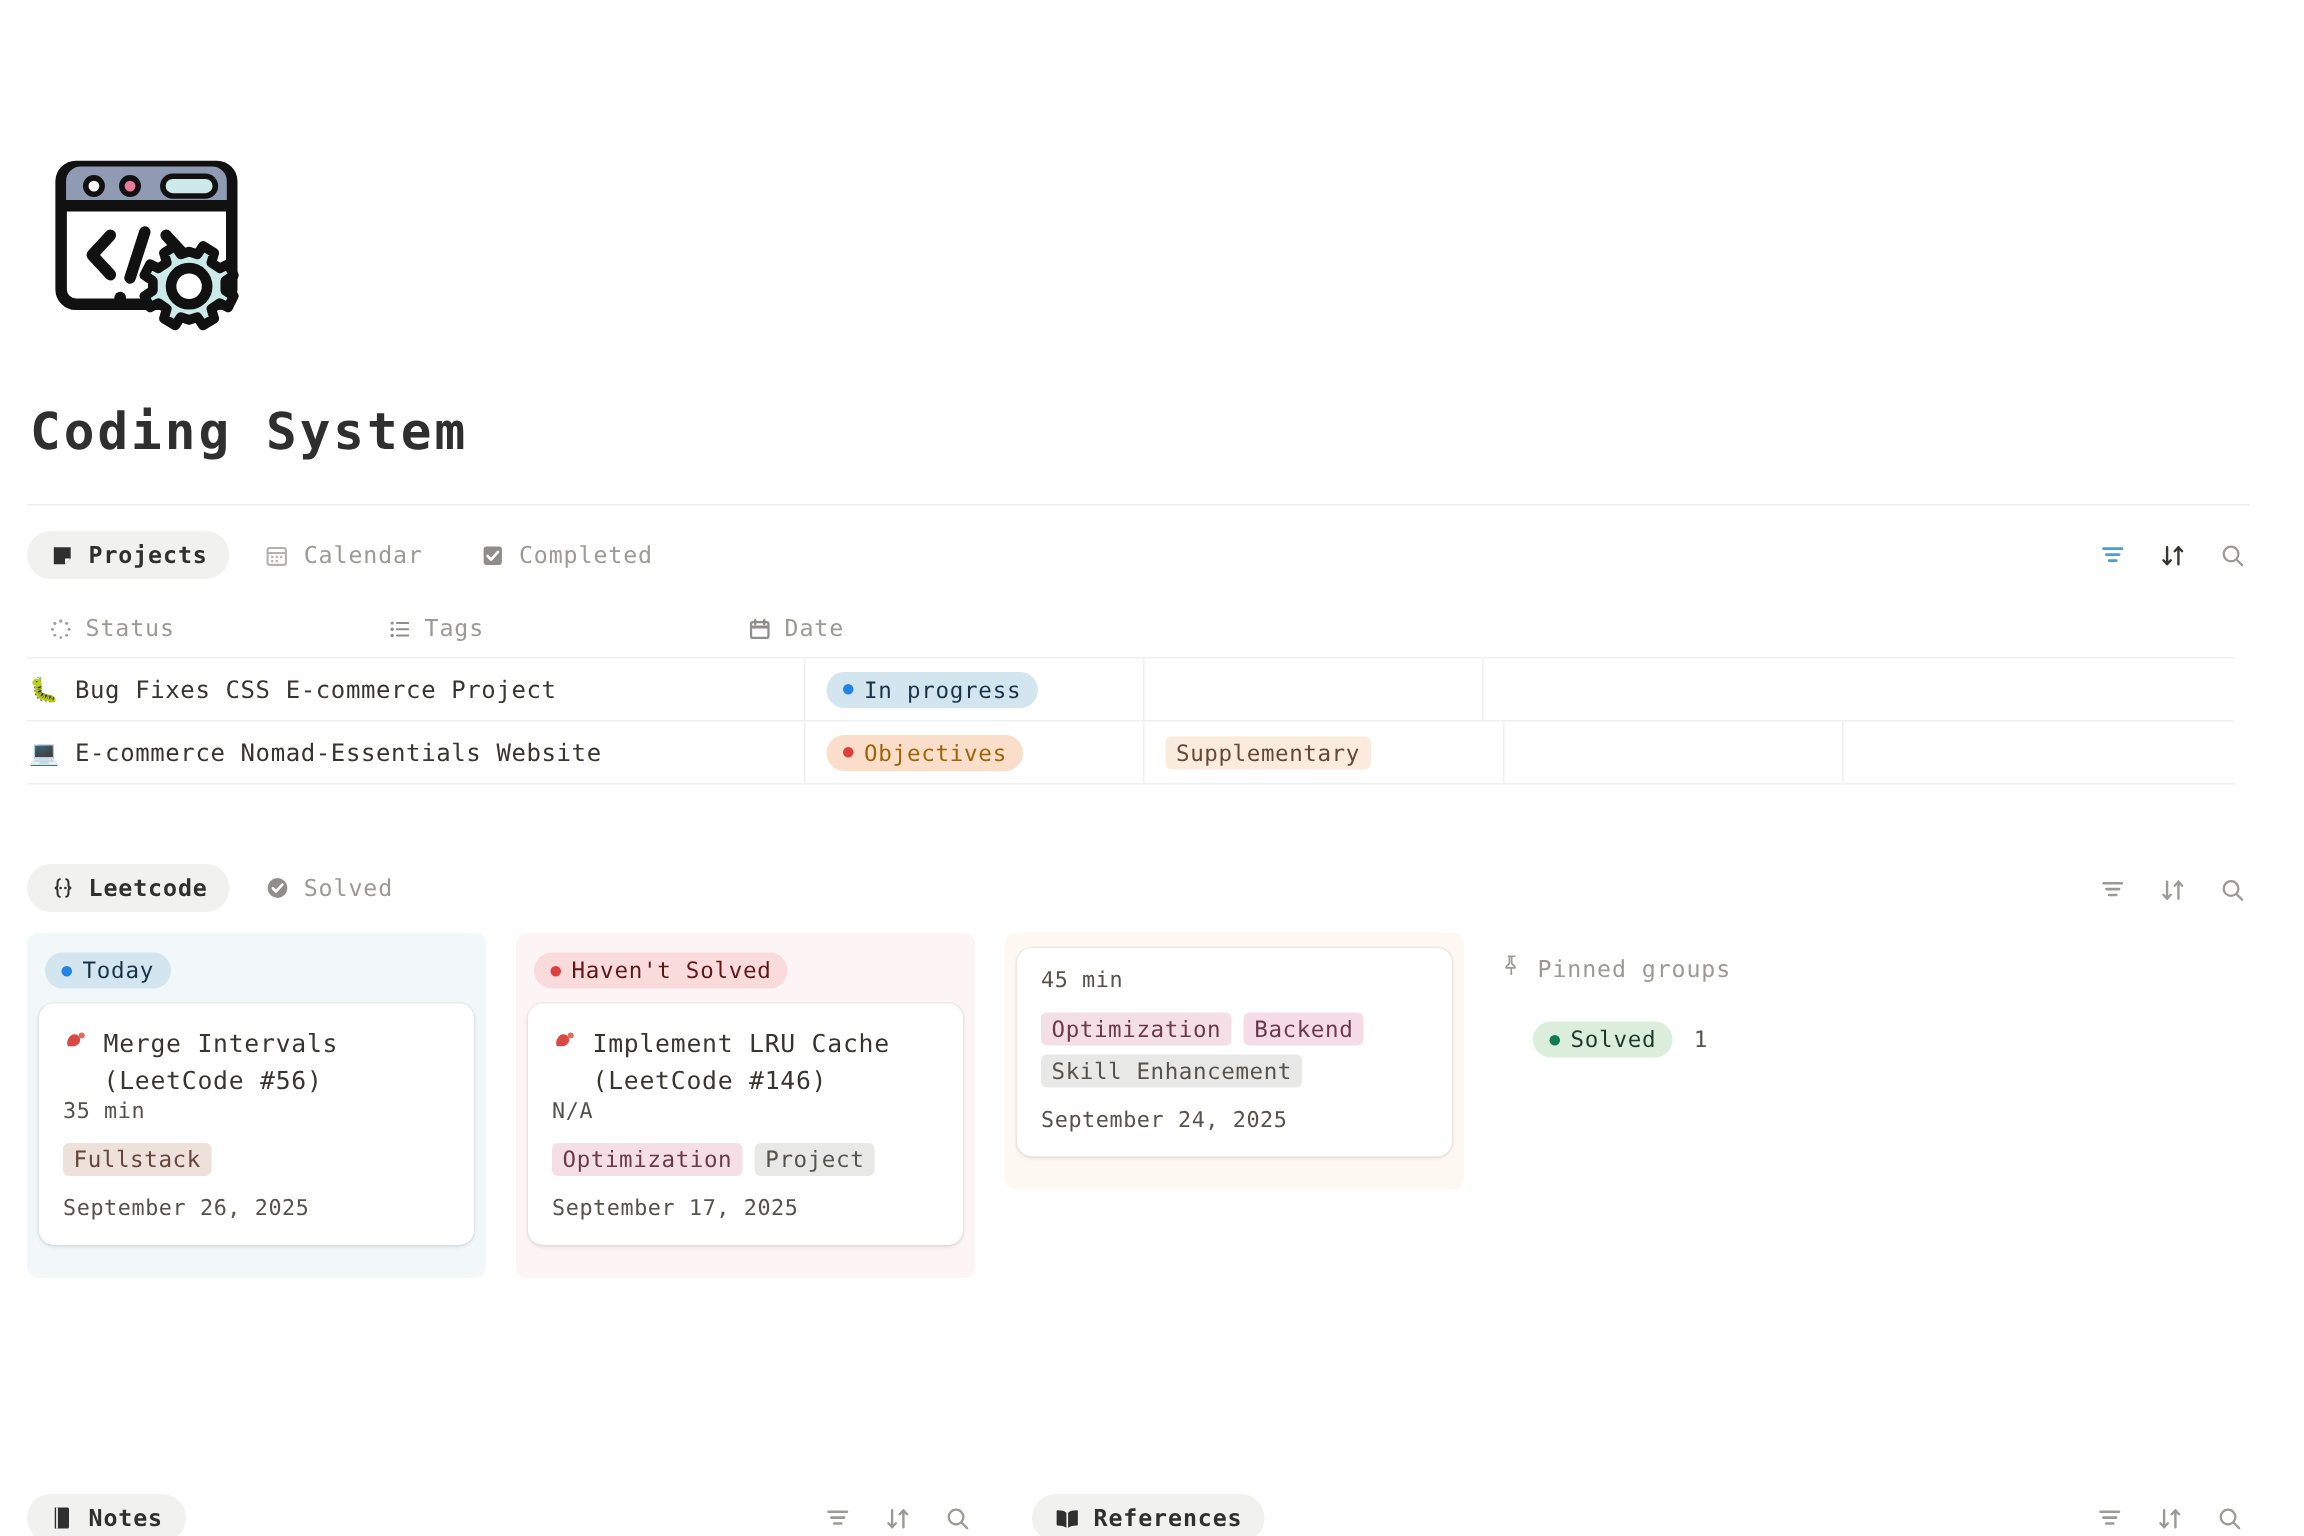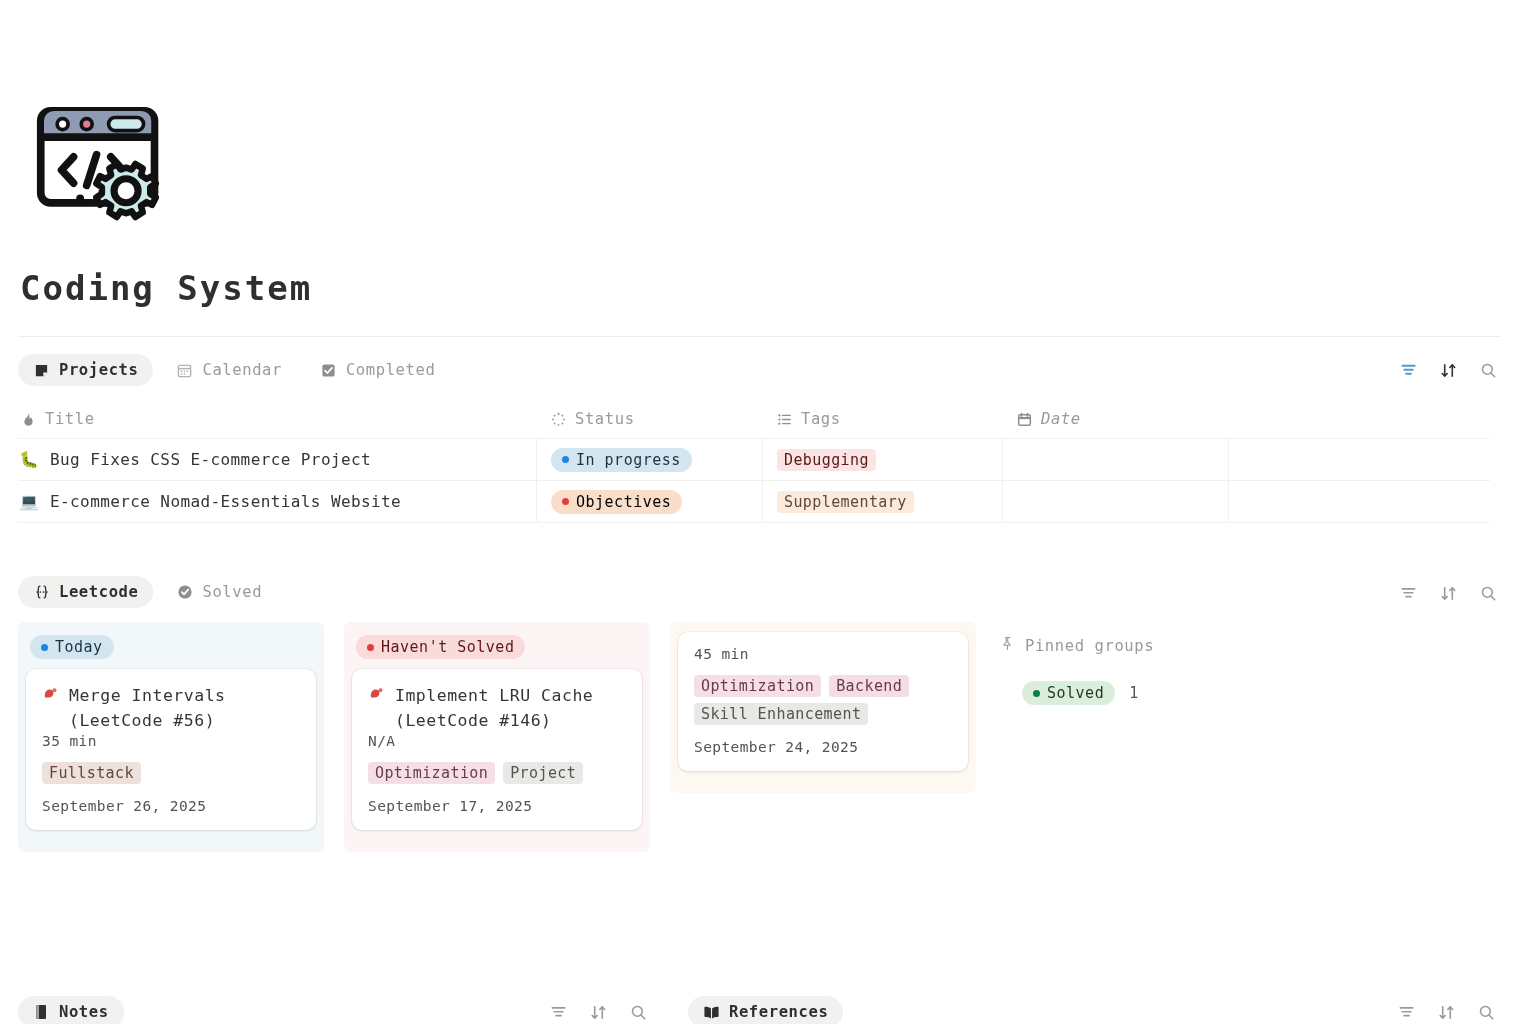--- a/index.html
+++ b/index.html
@@ -44,21 +44,21 @@
   .thead{display:flex;height:38px;align-items:center;}
   .th{
     display:flex;align-items:center;gap:9px;
     font-size:15.5px;color:#9b9a97;letter-spacing:.6px;
     box-sizing:border-box;padding-left:2px;
   }
   .th .hic{width:16px;height:16px;display:inline-flex;align-items:center;justify-content:center;flex:none;}
   .col-title{width:518px;}
   .col-status{width:226px;padding-left:14px;}
   .col-tags{width:240px;padding-left:14px;}
-  .col-date{width:226px;padding-left:14px;font-style:italic;}
+  .col-date{width:226px;padding-left:14px;}
   .col-extra{width:262px;}
 
   .trow{display:flex;height:41px;align-items:stretch;border-top:1px solid #f0f0ef;}
   .trow:last-child{border-bottom:1px solid #f0f0ef;}
   .td{display:flex;align-items:center;box-sizing:border-box;}
   .td.b{border-left:1px solid #f0f0ef;}
   .cell-title{width:518px;gap:10px;font-size:16px;color:#37352f;letter-spacing:.4px;padding-left:2px;}
   .cell-status{width:226px;padding-left:14px;}
   .cell-tags{width:240px;padding-left:14px;}
   .cell-date{width:226px;}
@@ -183,28 +183,20 @@
     <span class="tb">
       <svg width="17" height="17" viewBox="0 0 18 18">
           <circle cx="7.8" cy="7.8" r="5.2" fill="none" stroke="#9b9a97" stroke-width="1.6"></circle>
           <path d="M11.6 11.6 L15.6 15.6" stroke="#9b9a97" stroke-width="1.6" stroke-linecap="round"></path>
         </svg>
     </span>
   </div>
 
   <div class="table">
     <div class="thead">
-      <div class="th col-title">
-        <span class="hic">
-          <svg width="15" height="15" viewBox="0 0 16 16">
-              <path d="M8 1.2c.6 2.6-1.1 3.4-2.3 4.8C4.2 7.7 3.6 9 3.6 10.2a4.4 4.4 0 0 0 8.8 0c0-2.1-1-3.3-2-4.6-.4 1-1 1.5-1.6 1.7.5-2.1.2-4.4-.8-6.1z" fill="#8f8e8b"></path>
-            </svg>
-        </span>
-        <span>Title</span>
-      </div>
       <div class="th col-status">
         <span class="hic">
           <svg width="15" height="15" viewBox="0 0 16 16">
               <g fill="#a3a2a0">
                 <circle cx="8" cy="2.1" r="1.2"></circle>
                 <circle cx="12.2" cy="3.8" r="1.15"></circle>
                 <circle cx="13.9" cy="8" r="1.1"></circle>
                 <circle cx="12.2" cy="12.2" r="1.05"></circle>
                 <circle cx="8" cy="13.9" r="1"></circle>
                 <circle cx="3.8" cy="12.2" r="1.05"></circle>
@@ -247,34 +239,31 @@
       <div class="td cell-title">
         <span class="row-emoji">🐛</span>
         <span>Bug Fixes CSS E-commerce Project</span>
       </div>
       <div class="td b cell-status">
         <span class="pill" id="st0" style="background: rgb(211, 229, 239); color: rgb(24, 51, 71);">
           <span class="dot" id="std0" style="background: rgb(35, 131, 226);"></span>
           <span>In progress</span>
         </span>
       </div>
-      <div class="td b cell-tags">
-        <span class="tag" id="tg0" style="background: rgb(251, 228, 228); color: rgb(93, 23, 21);">Debugging</span>
-      </div>
       <div class="td b cell-date"></div>
       <div class="td b cell-extra"></div>
     </div>
 
     <div class="trow">
       <div class="td cell-title">
         <span class="row-emoji">💻</span>
         <span>E-commerce Nomad-Essentials Website</span>
       </div>
       <div class="td b cell-status">
-        <span class="pill" id="st1" style="background: rgb(250, 222, 201); color: #000000;">
+        <span class="pill" id="st1" style="background: rgb(250, 222, 201); color: #a16207;">
           <span class="dot" id="std1" style="background: rgb(224, 62, 62);"></span>
           <span>Objectives</span>
         </span>
       </div>
       <div class="td b cell-tags">
         <span class="tag" id="tg1" style="background: rgb(250, 235, 221); color: rgb(100, 71, 58);">Supplementary</span>
       </div>
       <div class="td b cell-date"></div>
       <div class="td b cell-extra"></div>
     </div>

